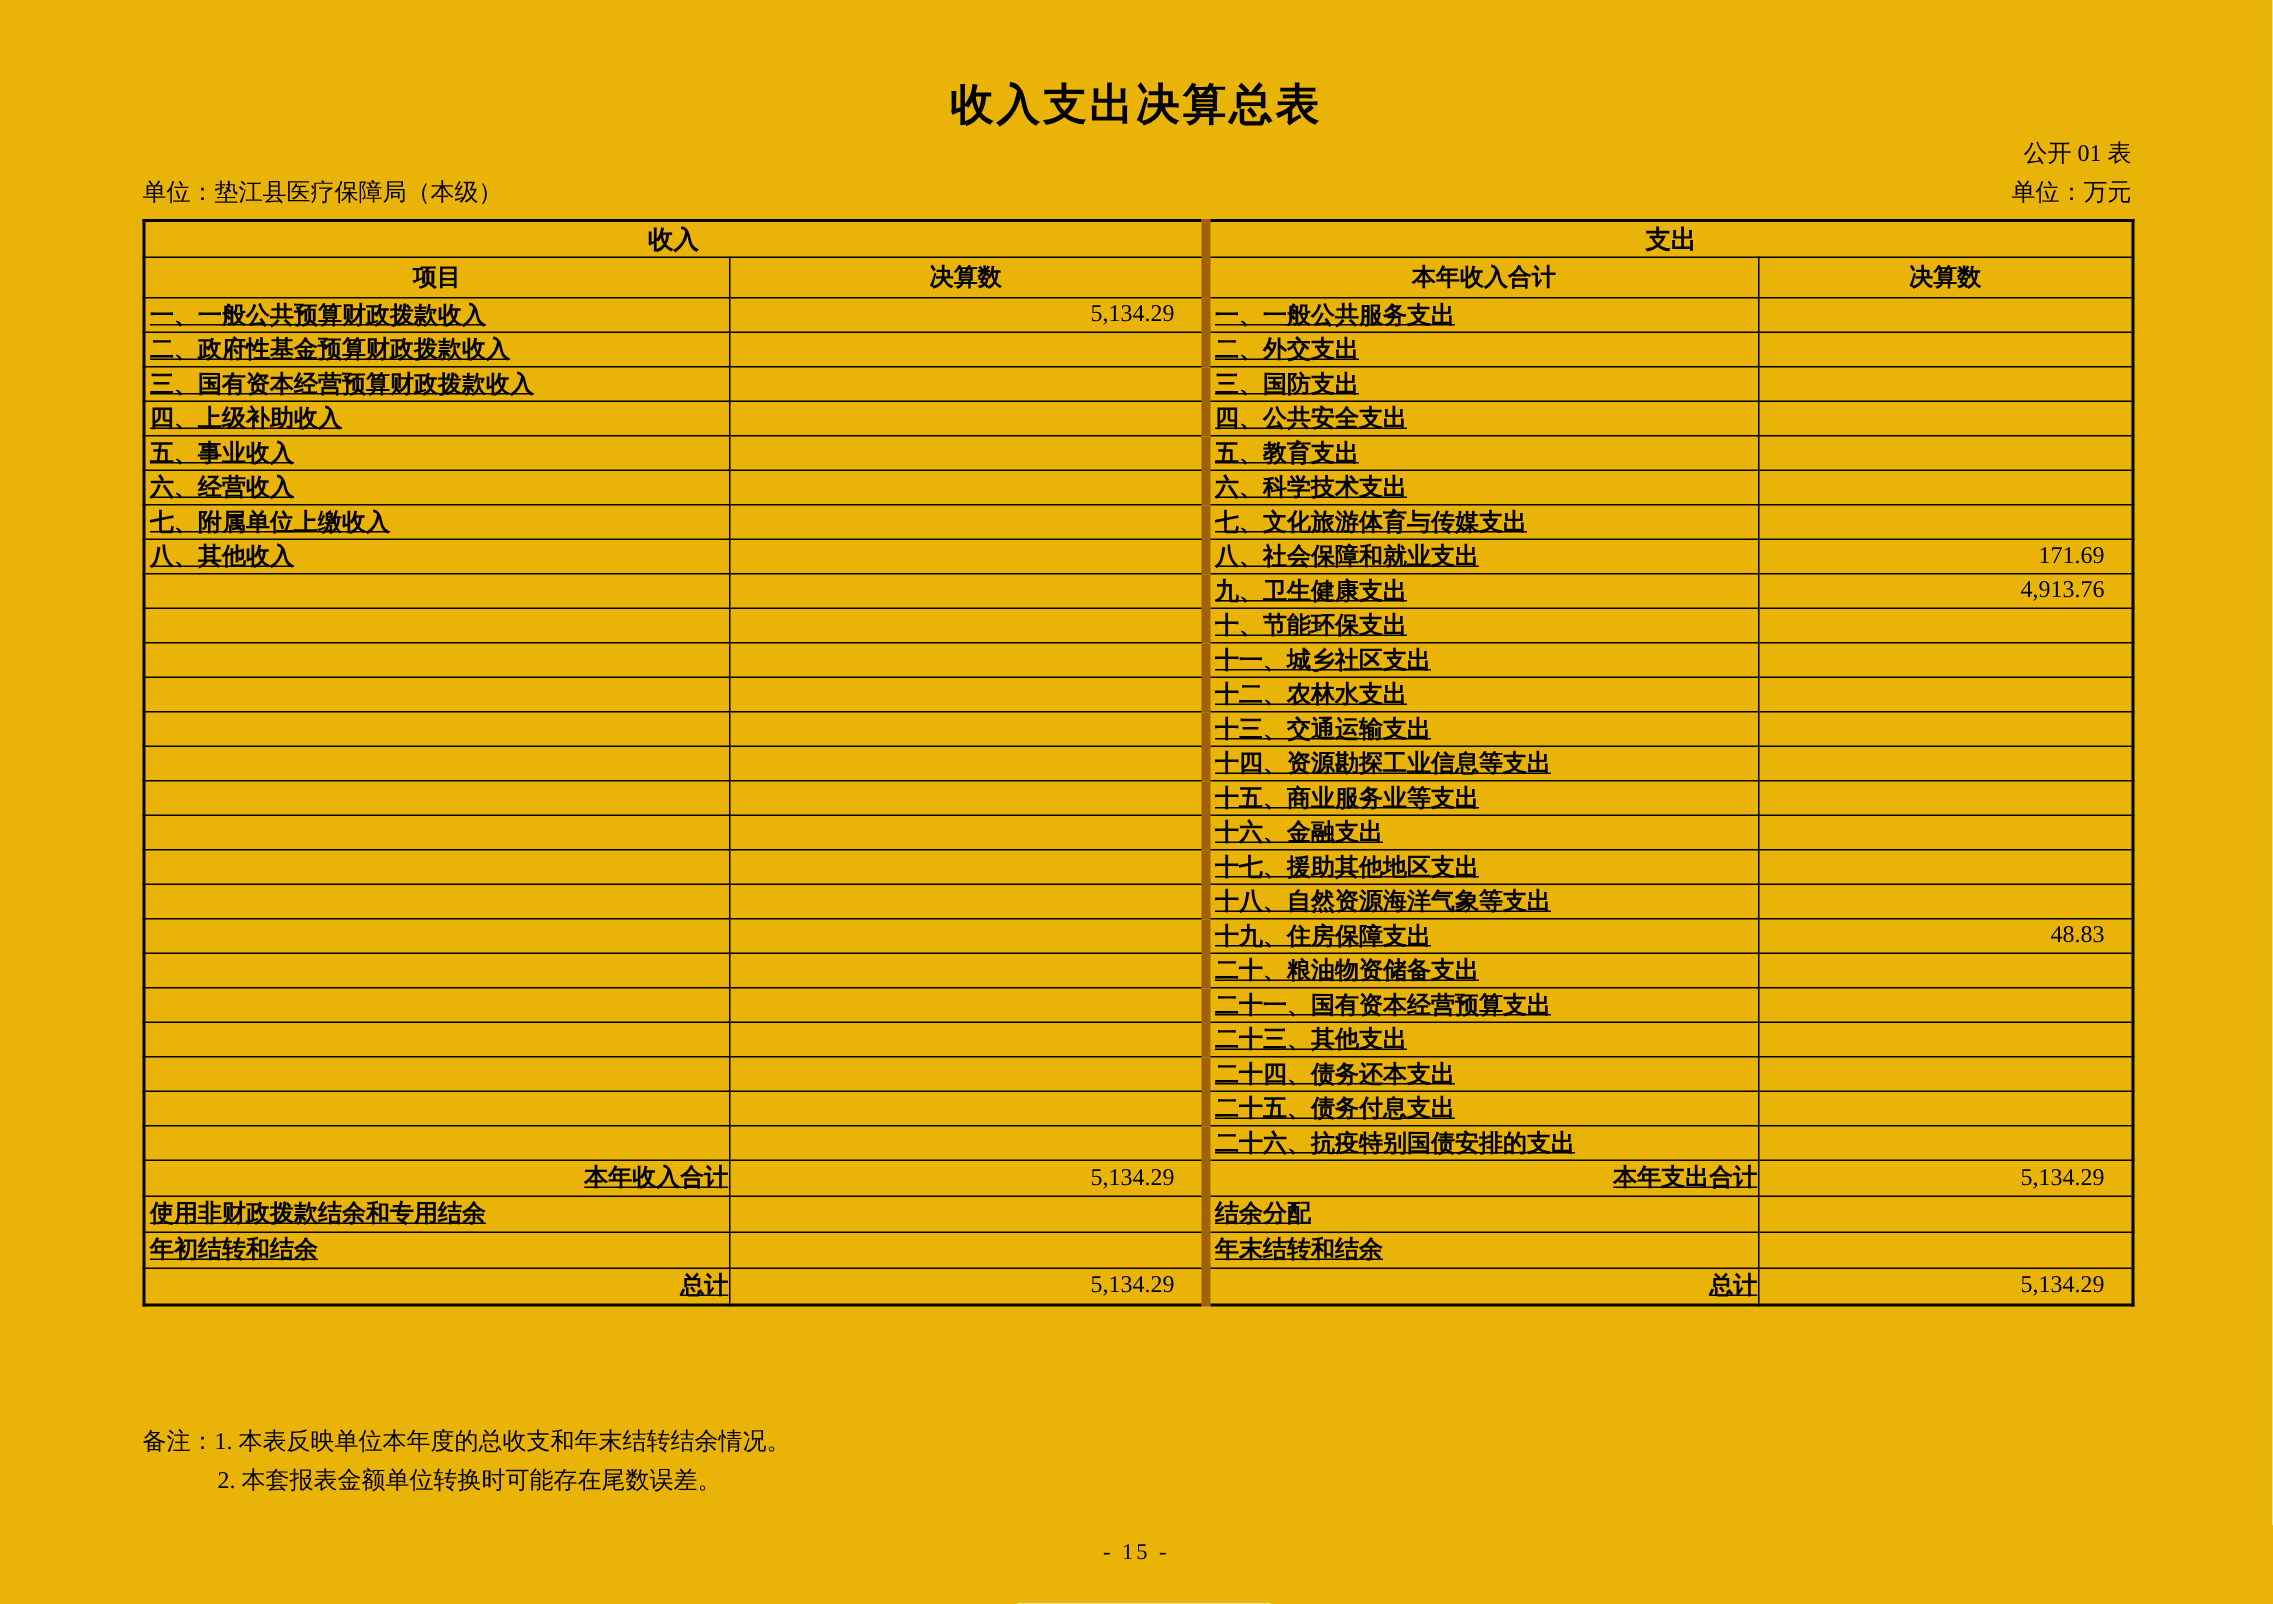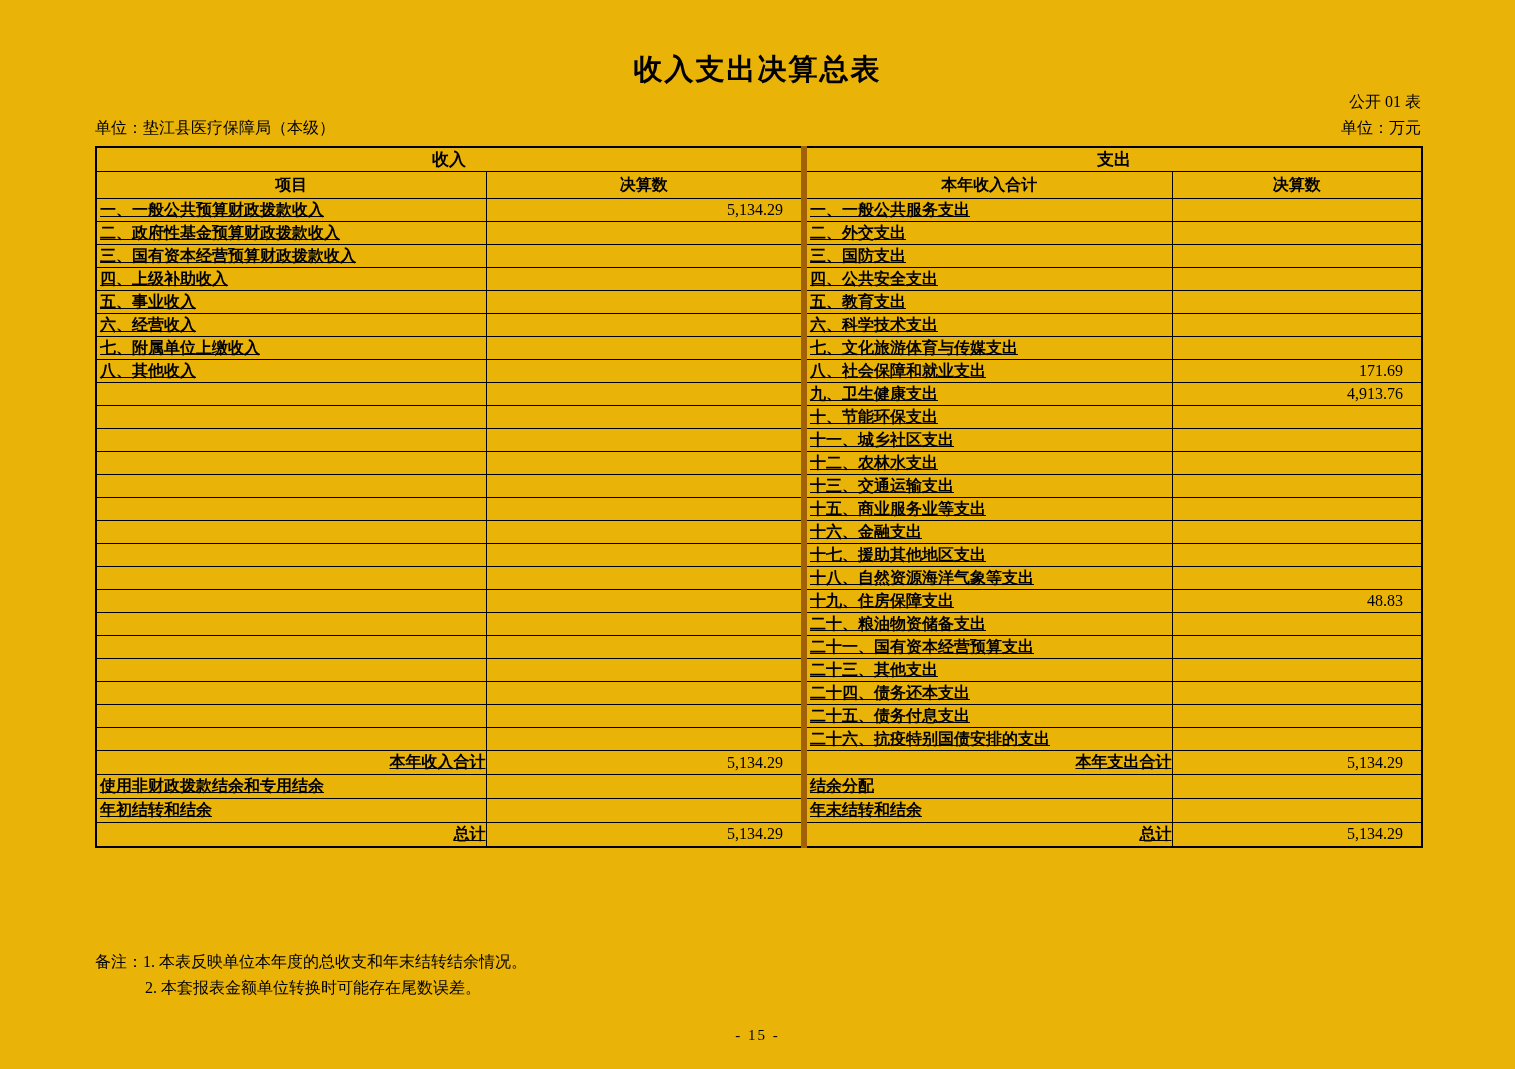--- a/index.html
+++ b/index.html
@@ -189,20 +189,26 @@
         </tr>
         <tr>
           <td class="item"></td>
           <td class="val"></td>
           <td class="item mid">十三、交通运输支出</td>
           <td class="val"></td>
         </tr>
         <tr>
           <td class="item"></td>
           <td class="val"></td>
+          <td class="item mid">十四、资源勘探工业信息等支出</td>
+          <td class="val"></td>
+        </tr>
+        <tr>
+          <td class="item"></td>
+          <td class="val"></td>
           <td class="item mid">十五、商业服务业等支出</td>
           <td class="val"></td>
         </tr>
         <tr>
           <td class="item"></td>
           <td class="val"></td>
           <td class="item mid">十六、金融支出</td>
           <td class="val"></td>
         </tr>
         <tr>

